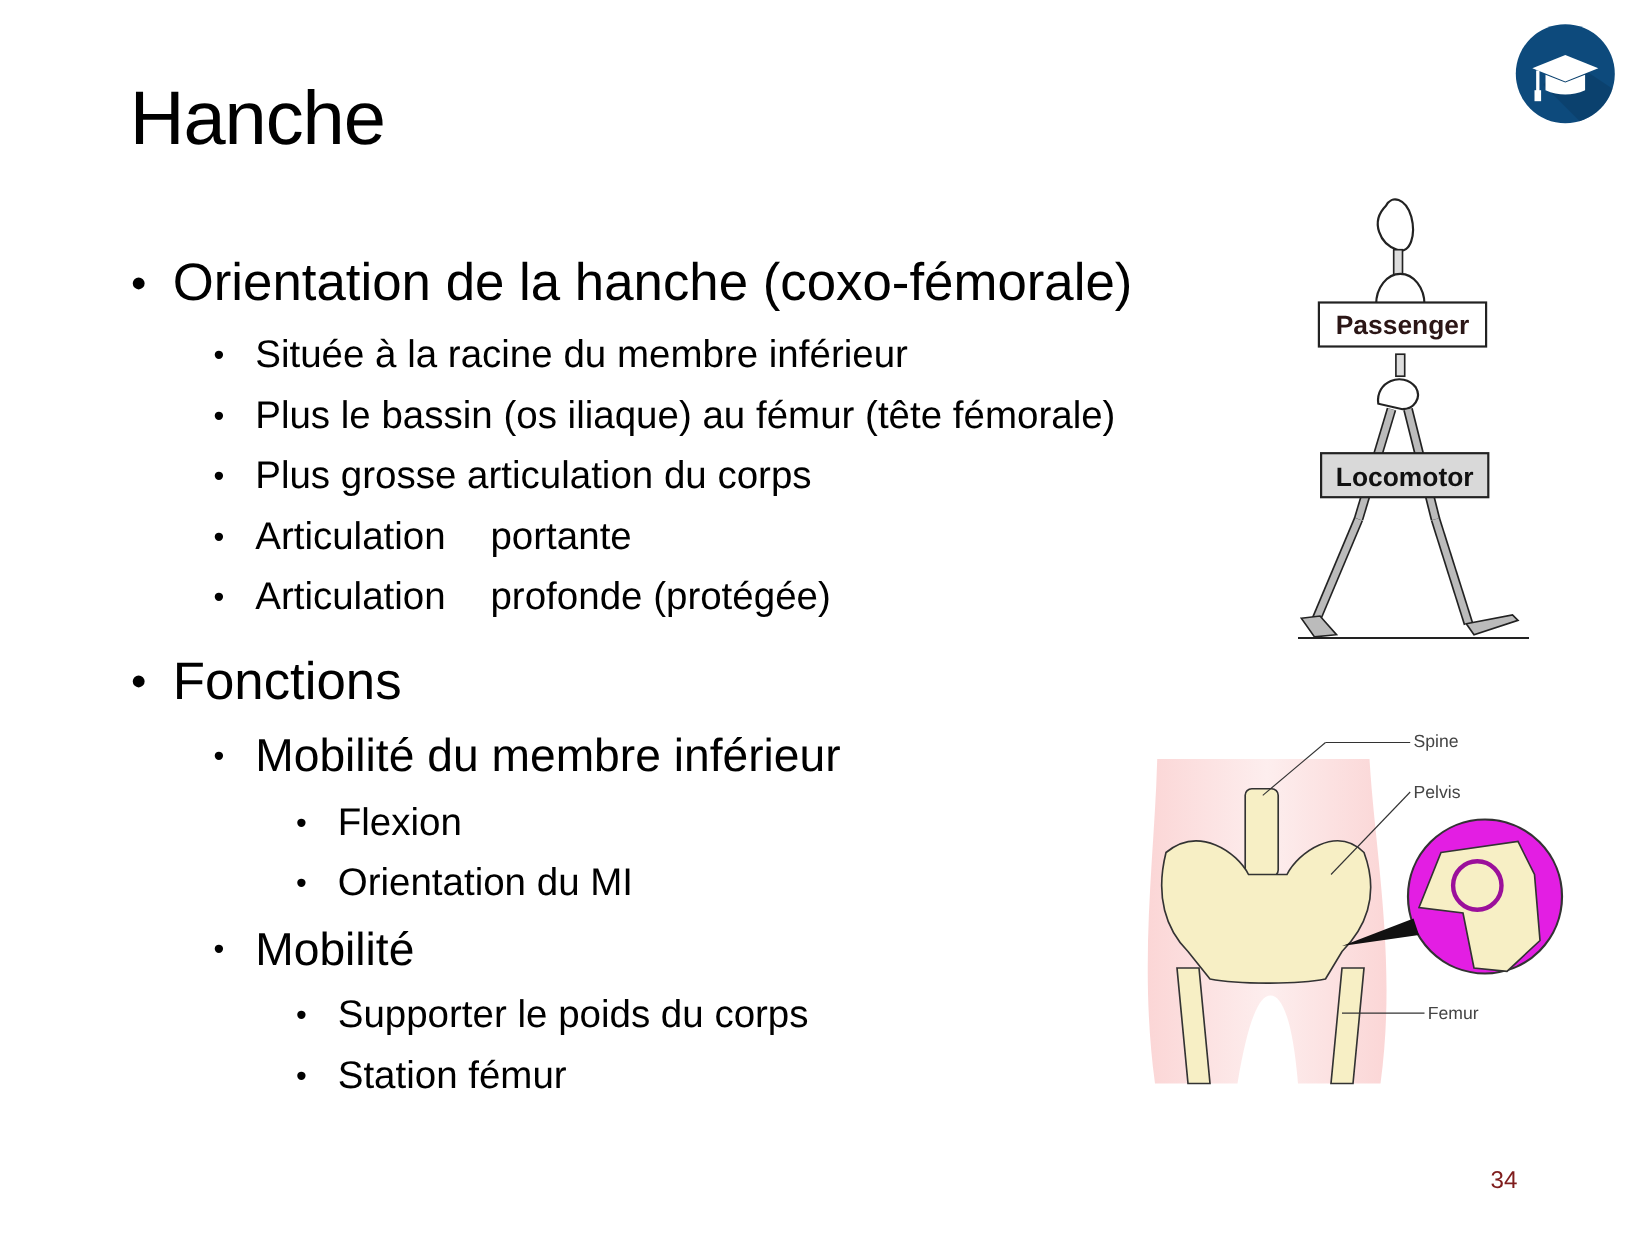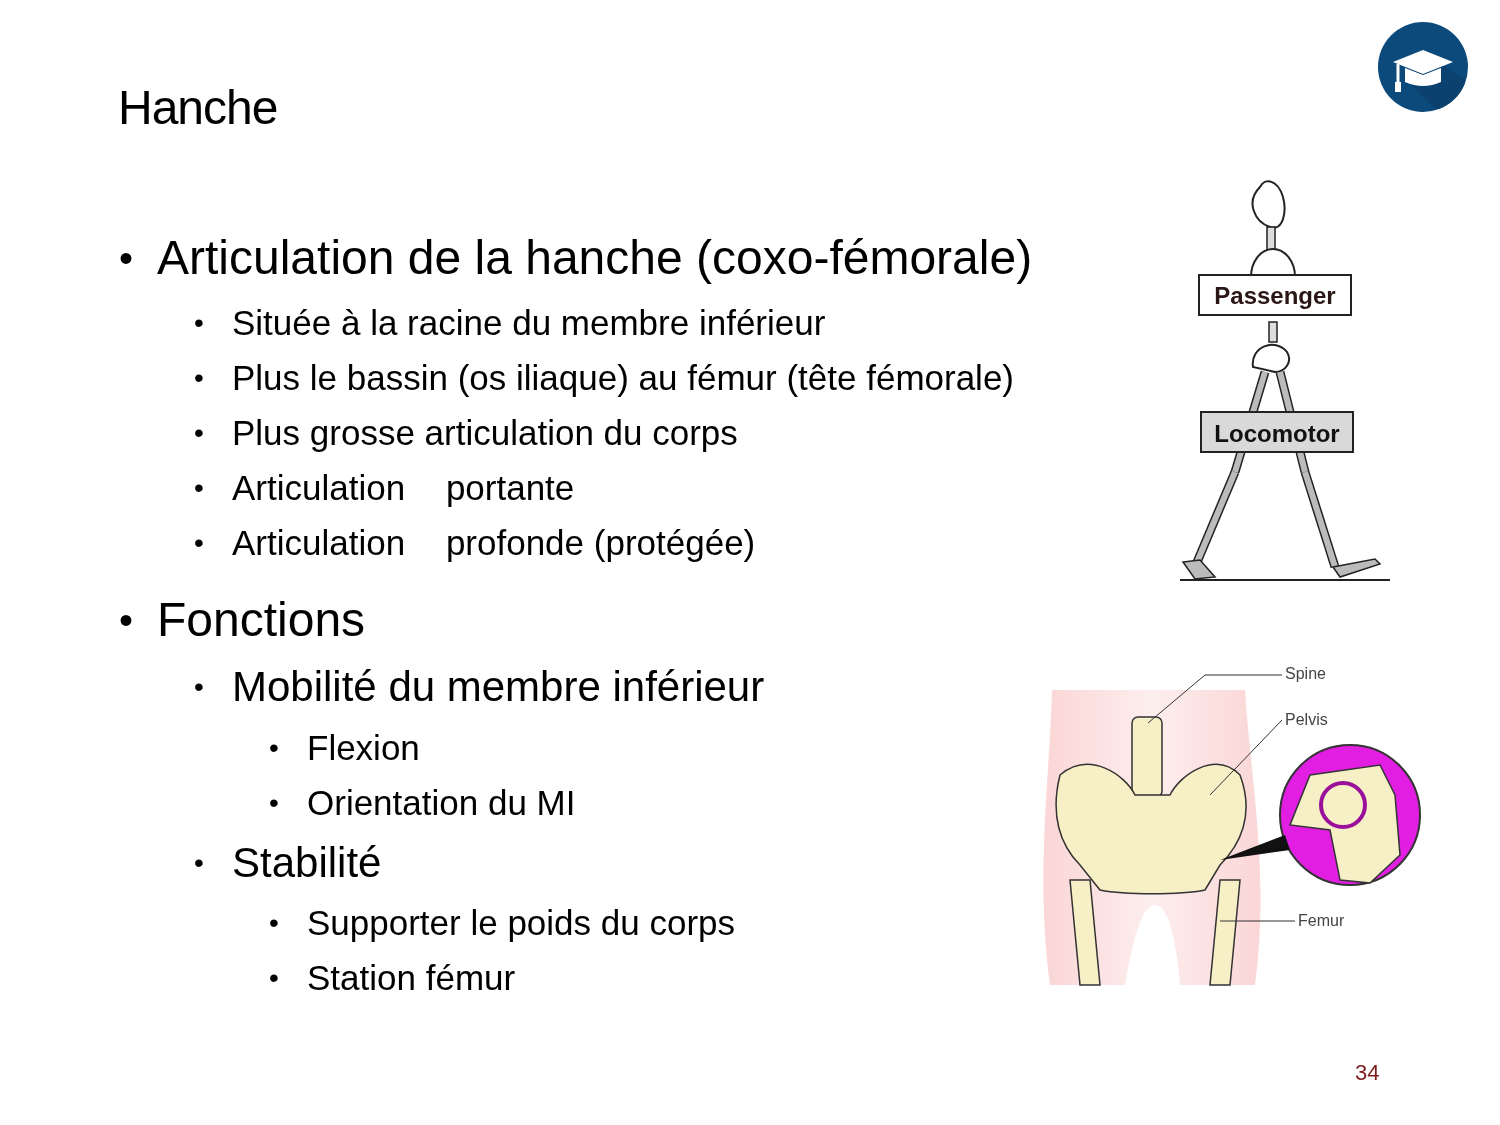--- a/index.html
+++ b/index.html
@@ -1,18 +1,18 @@
 <!DOCTYPE html>
 <html><head>
 <meta charset="utf-8">
 <style>
   html, body { margin:0; padding:0; }
   body { width:1500px; height:1125px; background:#ffffff; position:relative; overflow:hidden;
          font-family:"Liberation Sans", "DejaVu Sans", sans-serif; color:#000; }
-  .title { position:absolute; left:118px; top:68px; font-size:48px; line-height:80px; letter-spacing:-1px; margin:0; font-weight:normal; }
+  .title { position:absolute; left:118px; top:68px; font-size:69px; line-height:80px; letter-spacing:-1px; margin:0; font-weight:normal; }
   .logo { position:absolute; left:1378px; top:22px; width:90px; height:90px; border-radius:50%; background:#0d4a7c; overflow:hidden; }
   .l1 { position:absolute; font-size:48px; line-height:56px; }
   .l1 .bullet { position:absolute; left:-38px; top:0; font-size:40px; }
   .l2 { position:absolute; font-size:35px; line-height:42px; }
   .l2 .bullet, .l3 .bullet { position:absolute; left:-38px; top:0; font-size:28px; }
   .l2big { font-size:42px; line-height:50px; }
   .l3 { position:absolute; font-size:35px; line-height:42px; }
   b { font-weight:normal;margin-left:31px; }
   .page-num { position:absolute; left:1355px; top:1060px; font-size:22px; color:#7f1d1d; }
   .fig1 { position:absolute; left:1175px; top:172px; width:220px; height:420px; }
@@ -28,36 +28,36 @@
     <polygon points="45,30 90,60 90,90 60,90 25,55" fill="#0a3c66" opacity="0.6"></polygon>
     <polygon points="15,40 45,28 75,40 45,52" fill="#fff"></polygon>
     <path d="M27,46 L27,60 Q45,68 63,60 L63,46 L45,53 Z" fill="#fff"></path>
     <line x1="20" y1="42" x2="20" y2="62" stroke="#fff" stroke-width="3"></line>
     <rect x="17" y="60" width="6" height="10" fill="#fff"></rect>
   </svg>
 </div>
 
 <div class="l1" style="left:157px; top:230px;">
   <span class="bullet">•</span>
-  <span>Articulation de la hanche (coxo-fémorale)</span>
+  <span>Orientation de la hanche (coxo-fémorale)</span>
 </div>
 <div class="l2" style="left:232px; top:302px;"><span class="bullet">•</span><span>Située à la racine du membre inférieur</span></div>
 <div class="l2" style="left:232px; top:357px;"><span class="bullet">•</span><span>Plus le bassin (os iliaque) au fémur (tête fémorale)</span></div>
 <div class="l2" style="left:232px; top:412px;"><span class="bullet">•</span><span>Plus grosse articulation du corps</span></div>
 <div class="l2" style="left:232px; top:467px;"><span class="bullet">•</span><span>Articulation </span><b>portante</b></div>
 <div class="l2" style="left:232px; top:522px;"><span class="bullet">•</span><span>Articulation </span><b>profonde</b><span> (protégée)</span></div>
 
 <div class="l1" style="left:157px; top:592px;">
   <span class="bullet">•</span>
   <span>Fonctions</span>
 </div>
 <div class="l2 l2big" style="left:232px; top:662px;"><span class="bullet">•</span><span>Mobilité du membre inférieur</span></div>
 <div class="l3" style="left:307px; top:727px;"><span class="bullet">•</span><span>Flexion</span></div>
 <div class="l3" style="left:307px; top:782px;"><span class="bullet">•</span><span>Orientation du MI</span></div>
-<div class="l2 l2big" style="left:232px; top:838px;"><span class="bullet">•</span><span>Stabilité</span></div>
+<div class="l2 l2big" style="left:232px; top:838px;"><span class="bullet">•</span><span>Mobilité</span></div>
 <div class="l3" style="left:307px; top:902px;"><span class="bullet">•</span><span>Supporter le poids du corps</span></div>
 <div class="l3" style="left:307px; top:957px;"><span class="bullet">•</span><span>Station fémur</span></div>
 
 <div class="fig1">
   <svg width="220" height="420" viewBox="0 0 220 420">
     <path d="M85,15 C70,30 80,50 95,55 C108,60 112,40 108,25 C103,8 90,5 85,15 Z" fill="#fff" stroke="#222" stroke-width="2"></path>
     <rect x="92" y="55" width="8" height="25" fill="#ddd" stroke="#222" stroke-width="1.5"></rect>
     <ellipse cx="98" cy="105" rx="22" ry="28" fill="#fff" stroke="#222" stroke-width="2"></ellipse>
     <rect x="24" y="103" width="152" height="40" fill="#fff" stroke="#222" stroke-width="2"></rect>
     <text x="100" y="132" text-anchor="middle" font-family="Liberation Sans, sans-serif" font-weight="bold" font-size="24" fill="#2b1616">Passenger</text>

